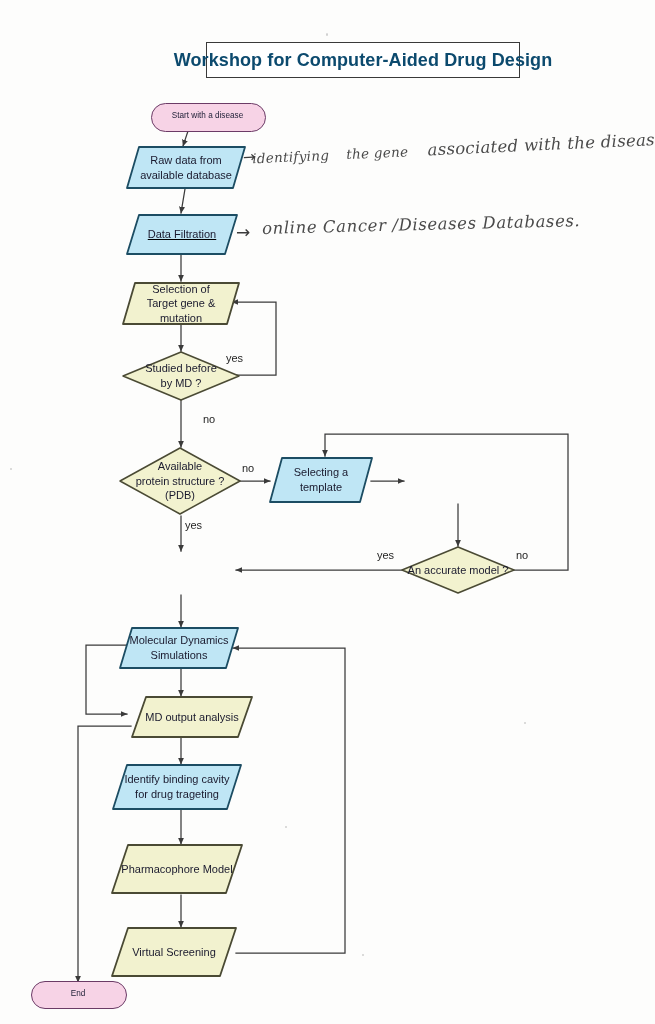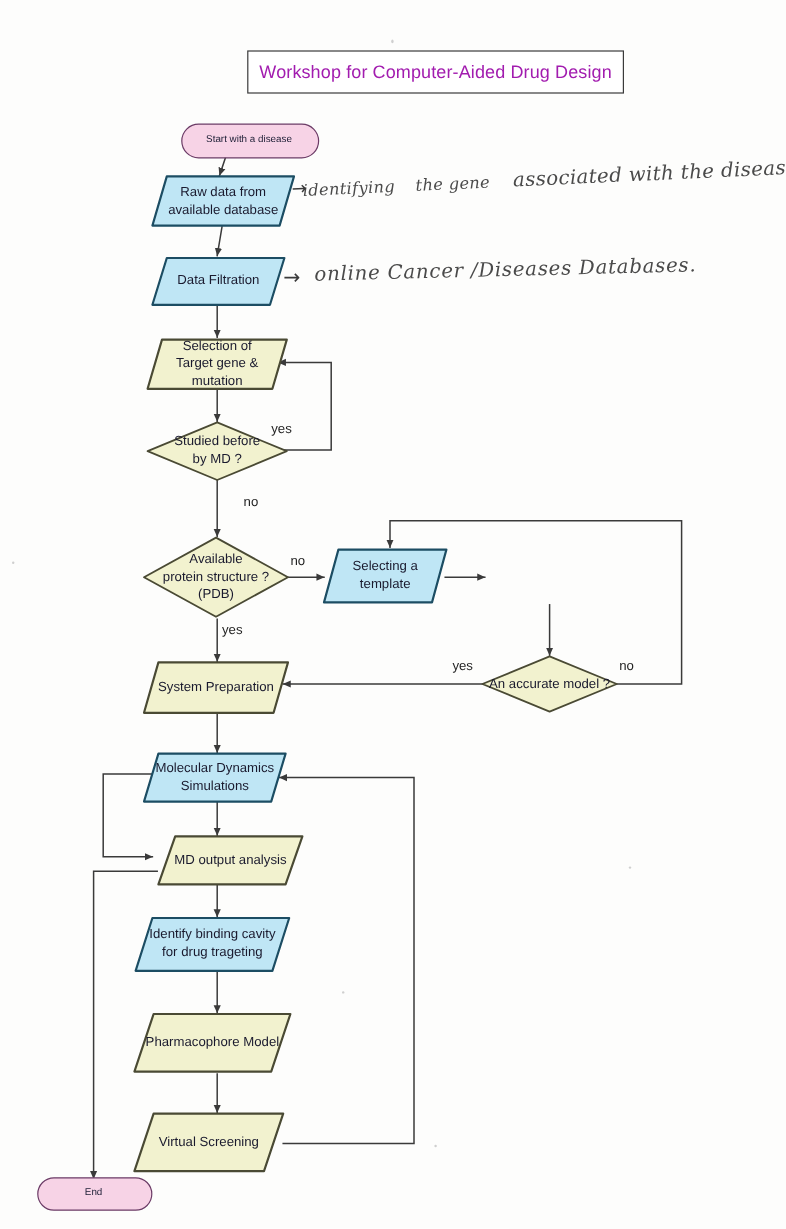--- a/index.html
+++ b/index.html
@@ -22,23 +22,23 @@
     top: 42px;
     width: 312px;
     height: 34px;
     border: 1.5px solid #3a3a3a;
     background: #ffffff;
     display: flex;
     align-items: center;
     justify-content: center;
   }
   #title-text {
-    font-size: 15px;
-    font-weight: normal;
-    color: #a21caf;
+    font-size: 18px;
+    font-weight: bold;
+    color: #0c4a6e;
     letter-spacing: 0.1px;
     white-space: nowrap;
   }
   
   #wires {
     position: absolute;
     left: 0; top: 0;
     width: 655px;
     height: 1024px;
   }
@@ -196,21 +196,21 @@
   </div>
 
   <div class="node" style="left:125px;top:145px;width:122px;height:45px;">
     <svg class="shape" viewBox="0 0 122 45" preserveAspectRatio="none">
       <path d="M 14 2 L 120 2 L 108 43 L 2 43 Z" fill="#bfe6f5" stroke="#1c4d63" stroke-width="1.8" stroke-linejoin="round"></path>
     </svg>
     <span class="lbl">Raw data from
 available database</span>
   </div>
 
-  <div class="node" style="left:125px;top:213px;width:114px;height:43px;">
+  <div class="node" style="left:125px;top:213px;width:114px;height:43px;text-decoration:underline;">
     <svg class="shape" viewBox="0 0 114 43" preserveAspectRatio="none">
       <path d="M 14 2 L 112 2 L 100 41 L 2 41 Z" fill="#bfe6f5" stroke="#1c4d63" stroke-width="1.8" stroke-linejoin="round"></path>
     </svg>
     <span class="lbl">Data Filtration</span>
   </div>
 
   <div class="node" style="left:121px;top:281px;width:120px;height:45px;">
     <svg class="shape" viewBox="0 0 120 45" preserveAspectRatio="none">
       <path d="M 14 2 L 118 2 L 106 43 L 2 43 Z" fill="#f2f2cf" stroke="#4a4a34" stroke-width="1.8" stroke-linejoin="round"></path>
     </svg>
@@ -244,26 +244,20 @@
   </div>
 
 
   <div class="node" style="left:400px;top:545px;width:116px;height:50px;">
     <svg class="shape" viewBox="0 0 116 50" preserveAspectRatio="none">
       <path d="M 58 2 L 114 25 L 58 48 L 2 25 Z" fill="#f2f2cf" stroke="#4a4a34" stroke-width="1.5" stroke-linejoin="round"></path>
     </svg>
     <span class="lbl">An accurate model ?</span>
   </div>
 
-  <div class="node" style="left:118px;top:550px;width:124px;height:46px;">
-    <svg class="shape" viewBox="0 0 124 46" preserveAspectRatio="none">
-      <path d="M 14 2 L 122 2 L 110 44 L 2 44 Z" fill="#f2f2cf" stroke="#4a4a34" stroke-width="1.8" stroke-linejoin="round"></path>
-    </svg>
-    <span class="lbl">System Preparation</span>
-  </div>
 
   <div class="node" style="left:118px;top:626px;width:122px;height:44px;">
     <svg class="shape" viewBox="0 0 122 44" preserveAspectRatio="none">
       <path d="M 14 2 L 120 2 L 108 42 L 2 42 Z" fill="#bfe6f5" stroke="#1c4d63" stroke-width="1.8" stroke-linejoin="round"></path>
     </svg>
     <span class="lbl">Molecular Dynamics
 Simulations</span>
   </div>
 
   <div class="node" style="left:130px;top:695px;width:124px;height:44px;">

